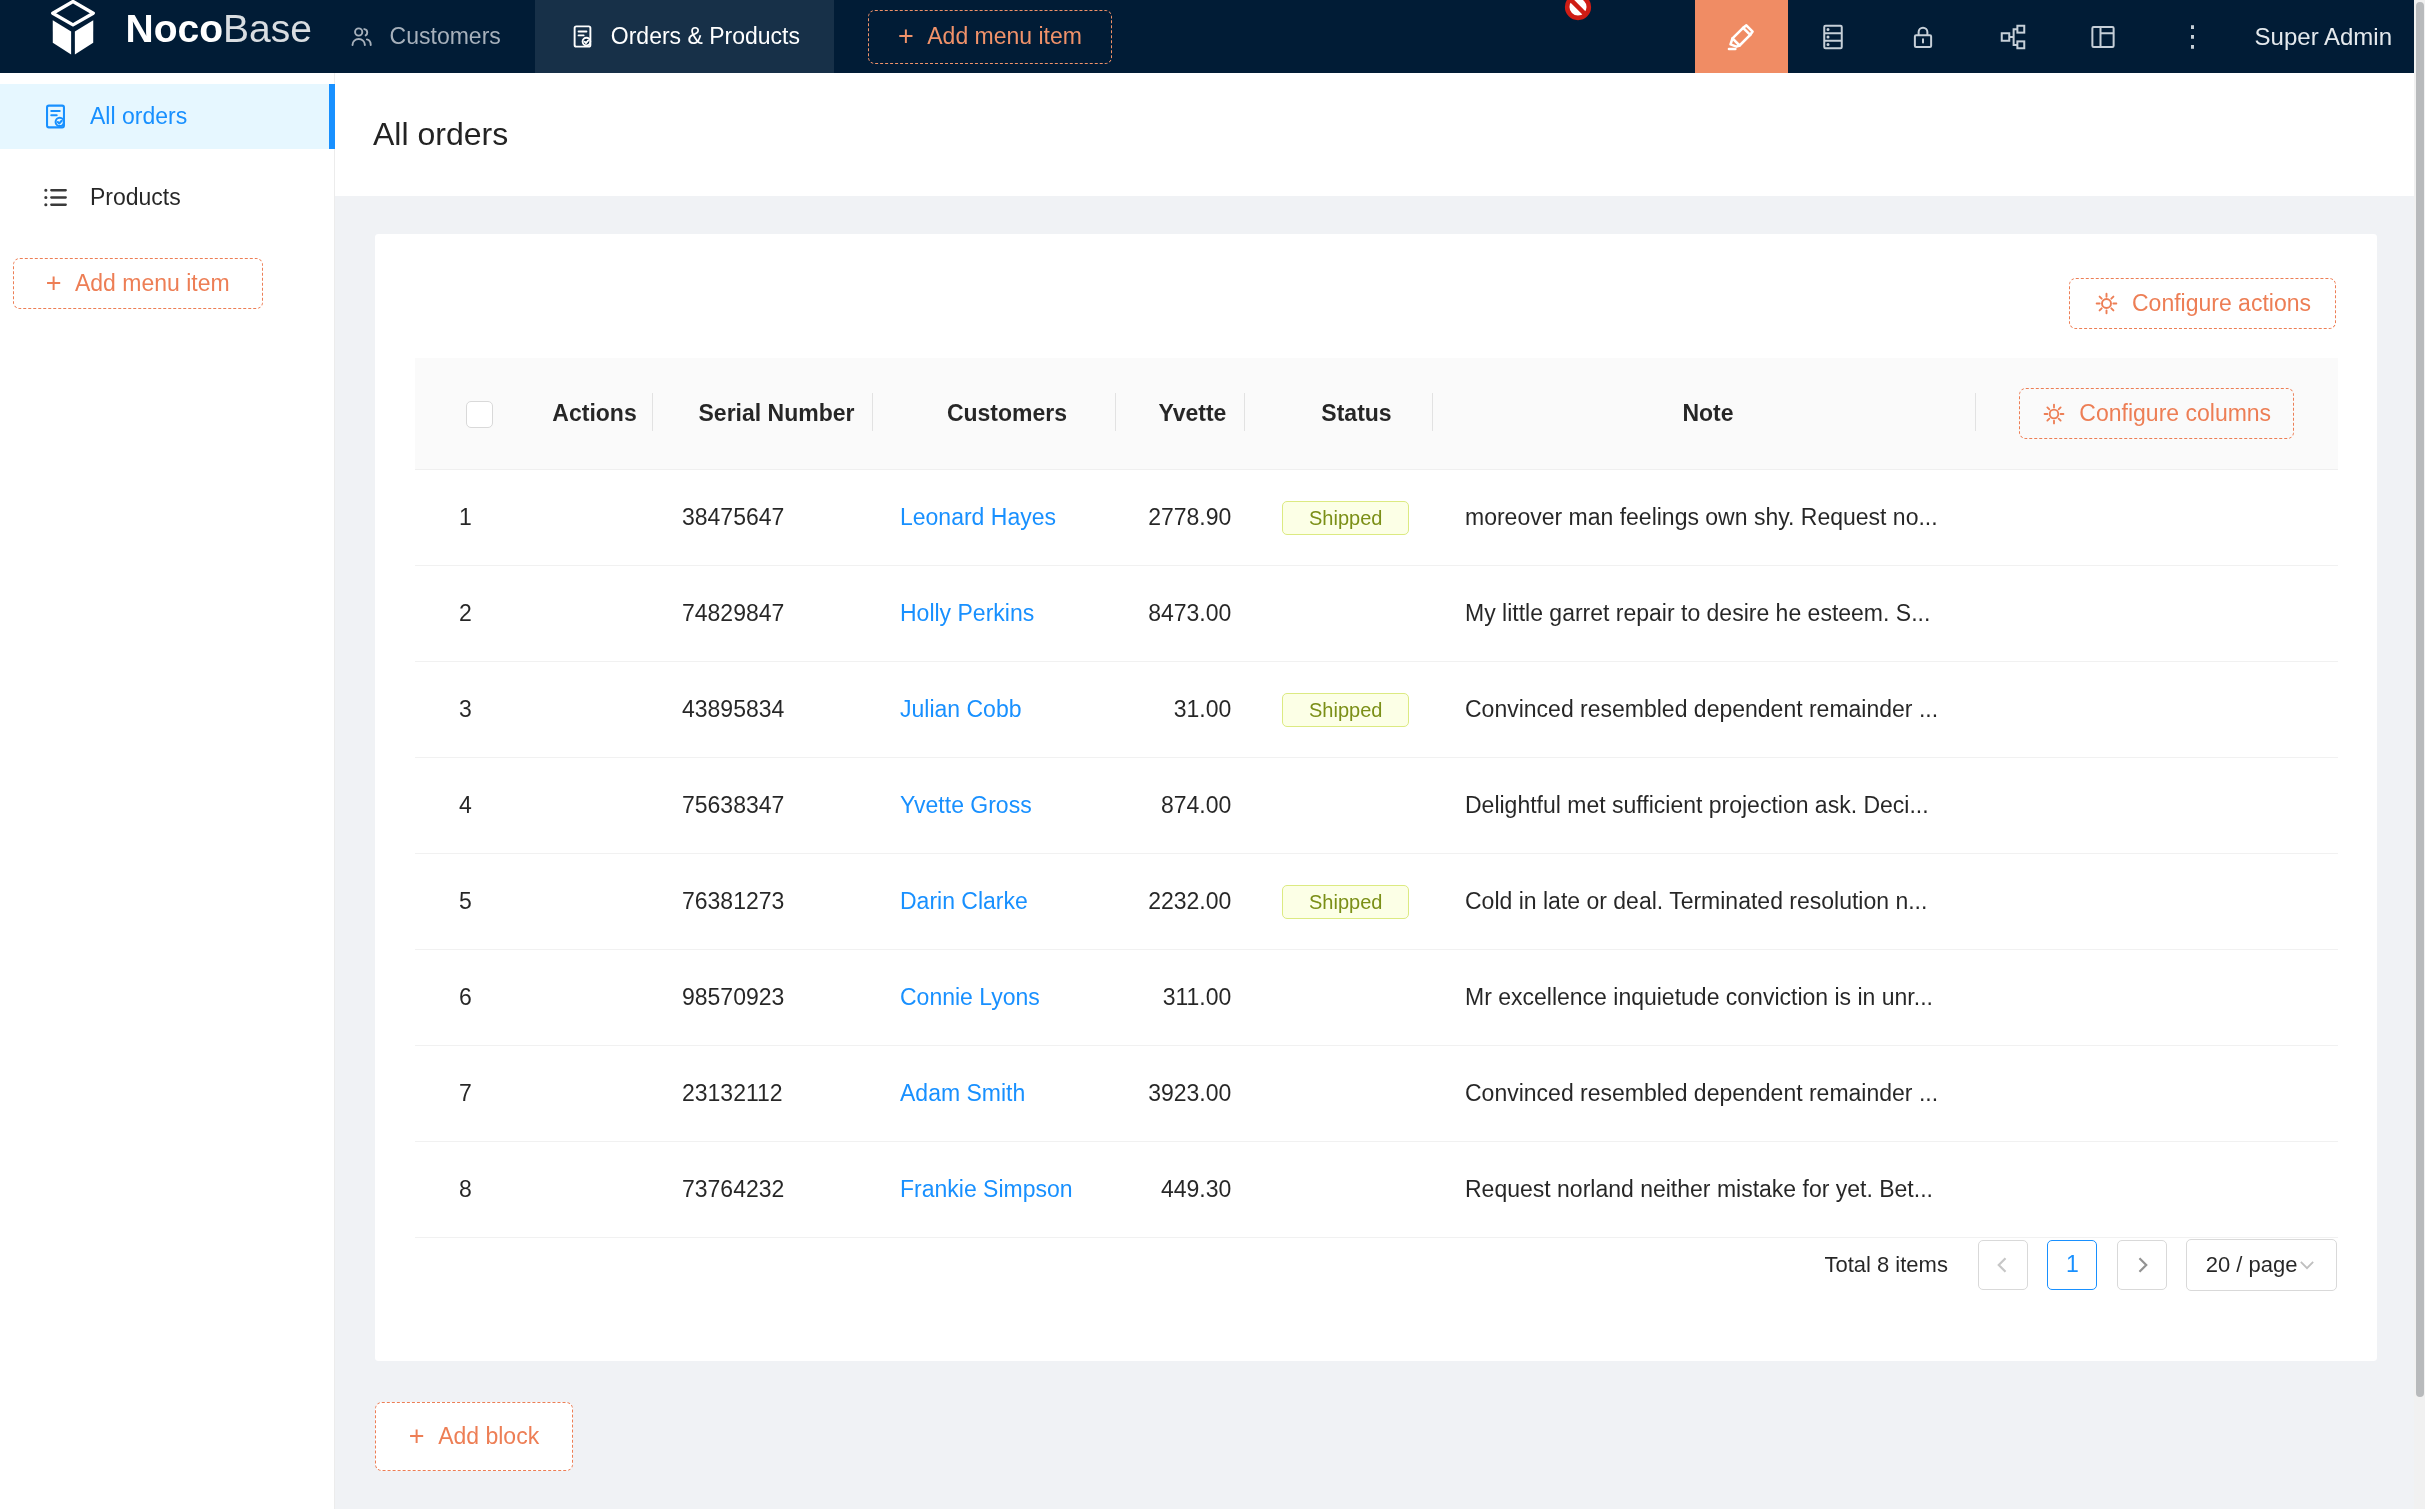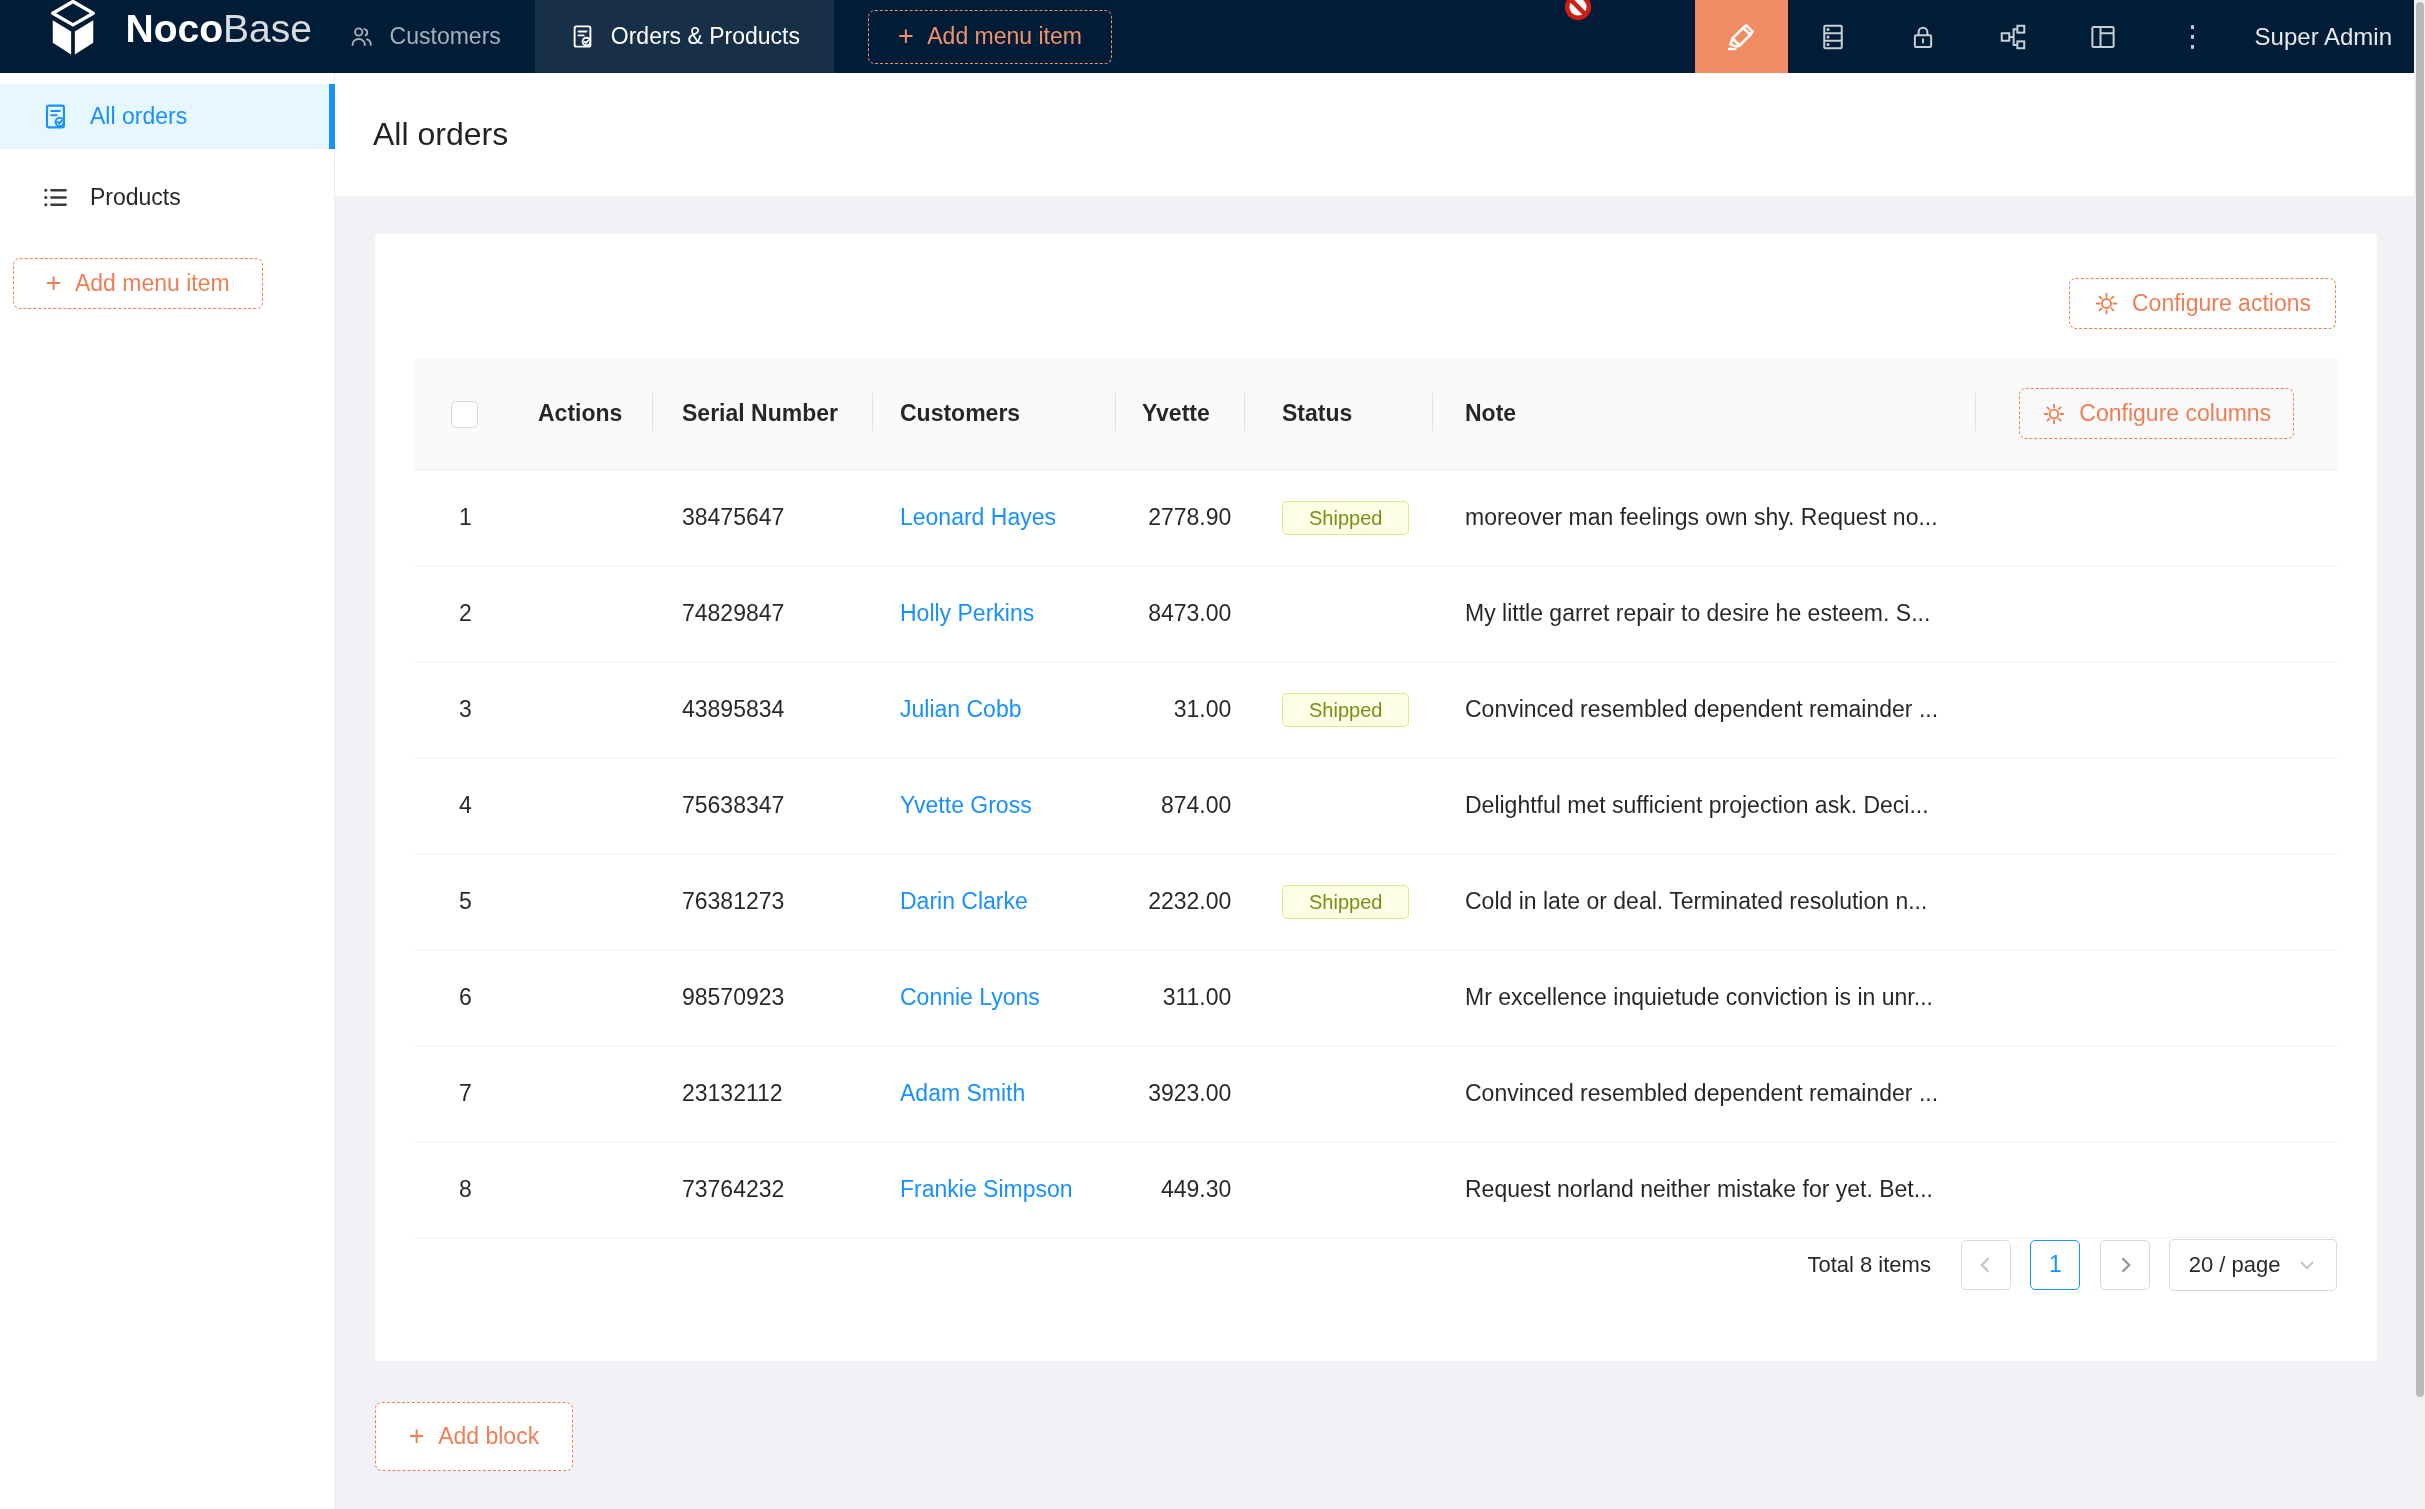--- a/index.html
+++ b/index.html
@@ -46,21 +46,21 @@
   .side-add{position:absolute;left:12.7px;top:185px;width:250px;height:51px;background:transparent}
   
   .main{position:absolute;top:73px;left:335px;right:0;bottom:0;background:#f0f2f5;overflow:hidden}
   .page-header{height:123px;background:#fff;display:flex;align-items:center;padding-left:38px}
   .page-title{font-size:32px;font-weight:500;margin:0;color:#232323}
   .card{position:absolute;left:40px;top:161px;width:2002px;height:1127px;background:#fff;border-radius:3.4px}
   .configure-actions{position:absolute;top:44px;right:41px;height:51px;padding:0 24px}
   
   .table-wrap{position:absolute;left:40px;top:124px;width:1923px}
   table{width:100%;border-collapse:collapse;table-layout:fixed}
-  thead th{height:109px;background:#fafafa;font-size:23px;font-weight:700;text-align:left;
+  thead th{height:109px;background:#fafafa;font-size:23px;font-weight:700;text-align:center;
     border-bottom:0.8px solid #efefef;position:relative;color:rgba(0,0,0,.85)}
   th.sep::before{content:"";position:absolute;left:0;top:35px;height:38px;width:0.8px;background:#e2e2e2}
   tbody td{height:93px;border-bottom:0.8px solid #f1f1f1;font-size:23px;white-space:nowrap;
     overflow:hidden;color:rgba(0,0,0,.85)}
   .c1{padding-left:36px}
   td.c1{padding-left:44px}
   .c2{padding-left:29px}
   .c3{padding-left:30px}
   .c4{padding-left:28px}
   .c5{padding-left:27px}
@@ -78,21 +78,21 @@
   .pagination{position:absolute;right:40px;top:1005px;height:51px;display:flex;
     align-items:center;font-size:22px}
   .pg-total{margin-right:30px;color:rgba(0,0,0,.85)}
   .pg-btn{width:50px;height:50px;border:0.8px solid #d9d9d9;border-radius:5px;background:#fff;
     display:flex;align-items:center;justify-content:center;cursor:pointer;margin-right:19.4px;
     font-size:23px}
   .pg-btn.prev{color:#c7c7c7}
   .pg-btn.next{color:#939393}
   .pg-btn.active{border-color:#1890ff;color:#1890ff;font-weight:500}
   .pg-size{height:50px;border:0.8px solid #d9d9d9;border-radius:5px;background:#fff;
-    display:flex;align-items:center;gap:17px;padding:0 18.6px;cursor:pointer;margin:0;
+    display:flex;align-items:center;padding:0 18.6px;cursor:pointer;margin:0;
     color:rgba(0,0,0,.85)}
   .pg-size .chev{color:#bfbfbf;display:flex}
   
   .add-block{position:absolute;left:40px;top:1329px;width:198px;height:69px;background:#fff}
   
   .scrollbar{position:absolute;right:0;top:0;bottom:0;width:12px;background:#f1f1f1;z-index:20}
   .scroll-thumb{position:absolute;top:1.7px;left:1.7px;width:8.5px;height:1395px;
     background:#b8babc;border-radius:5px;cursor:pointer}
   svg{display:block}
 </style>

